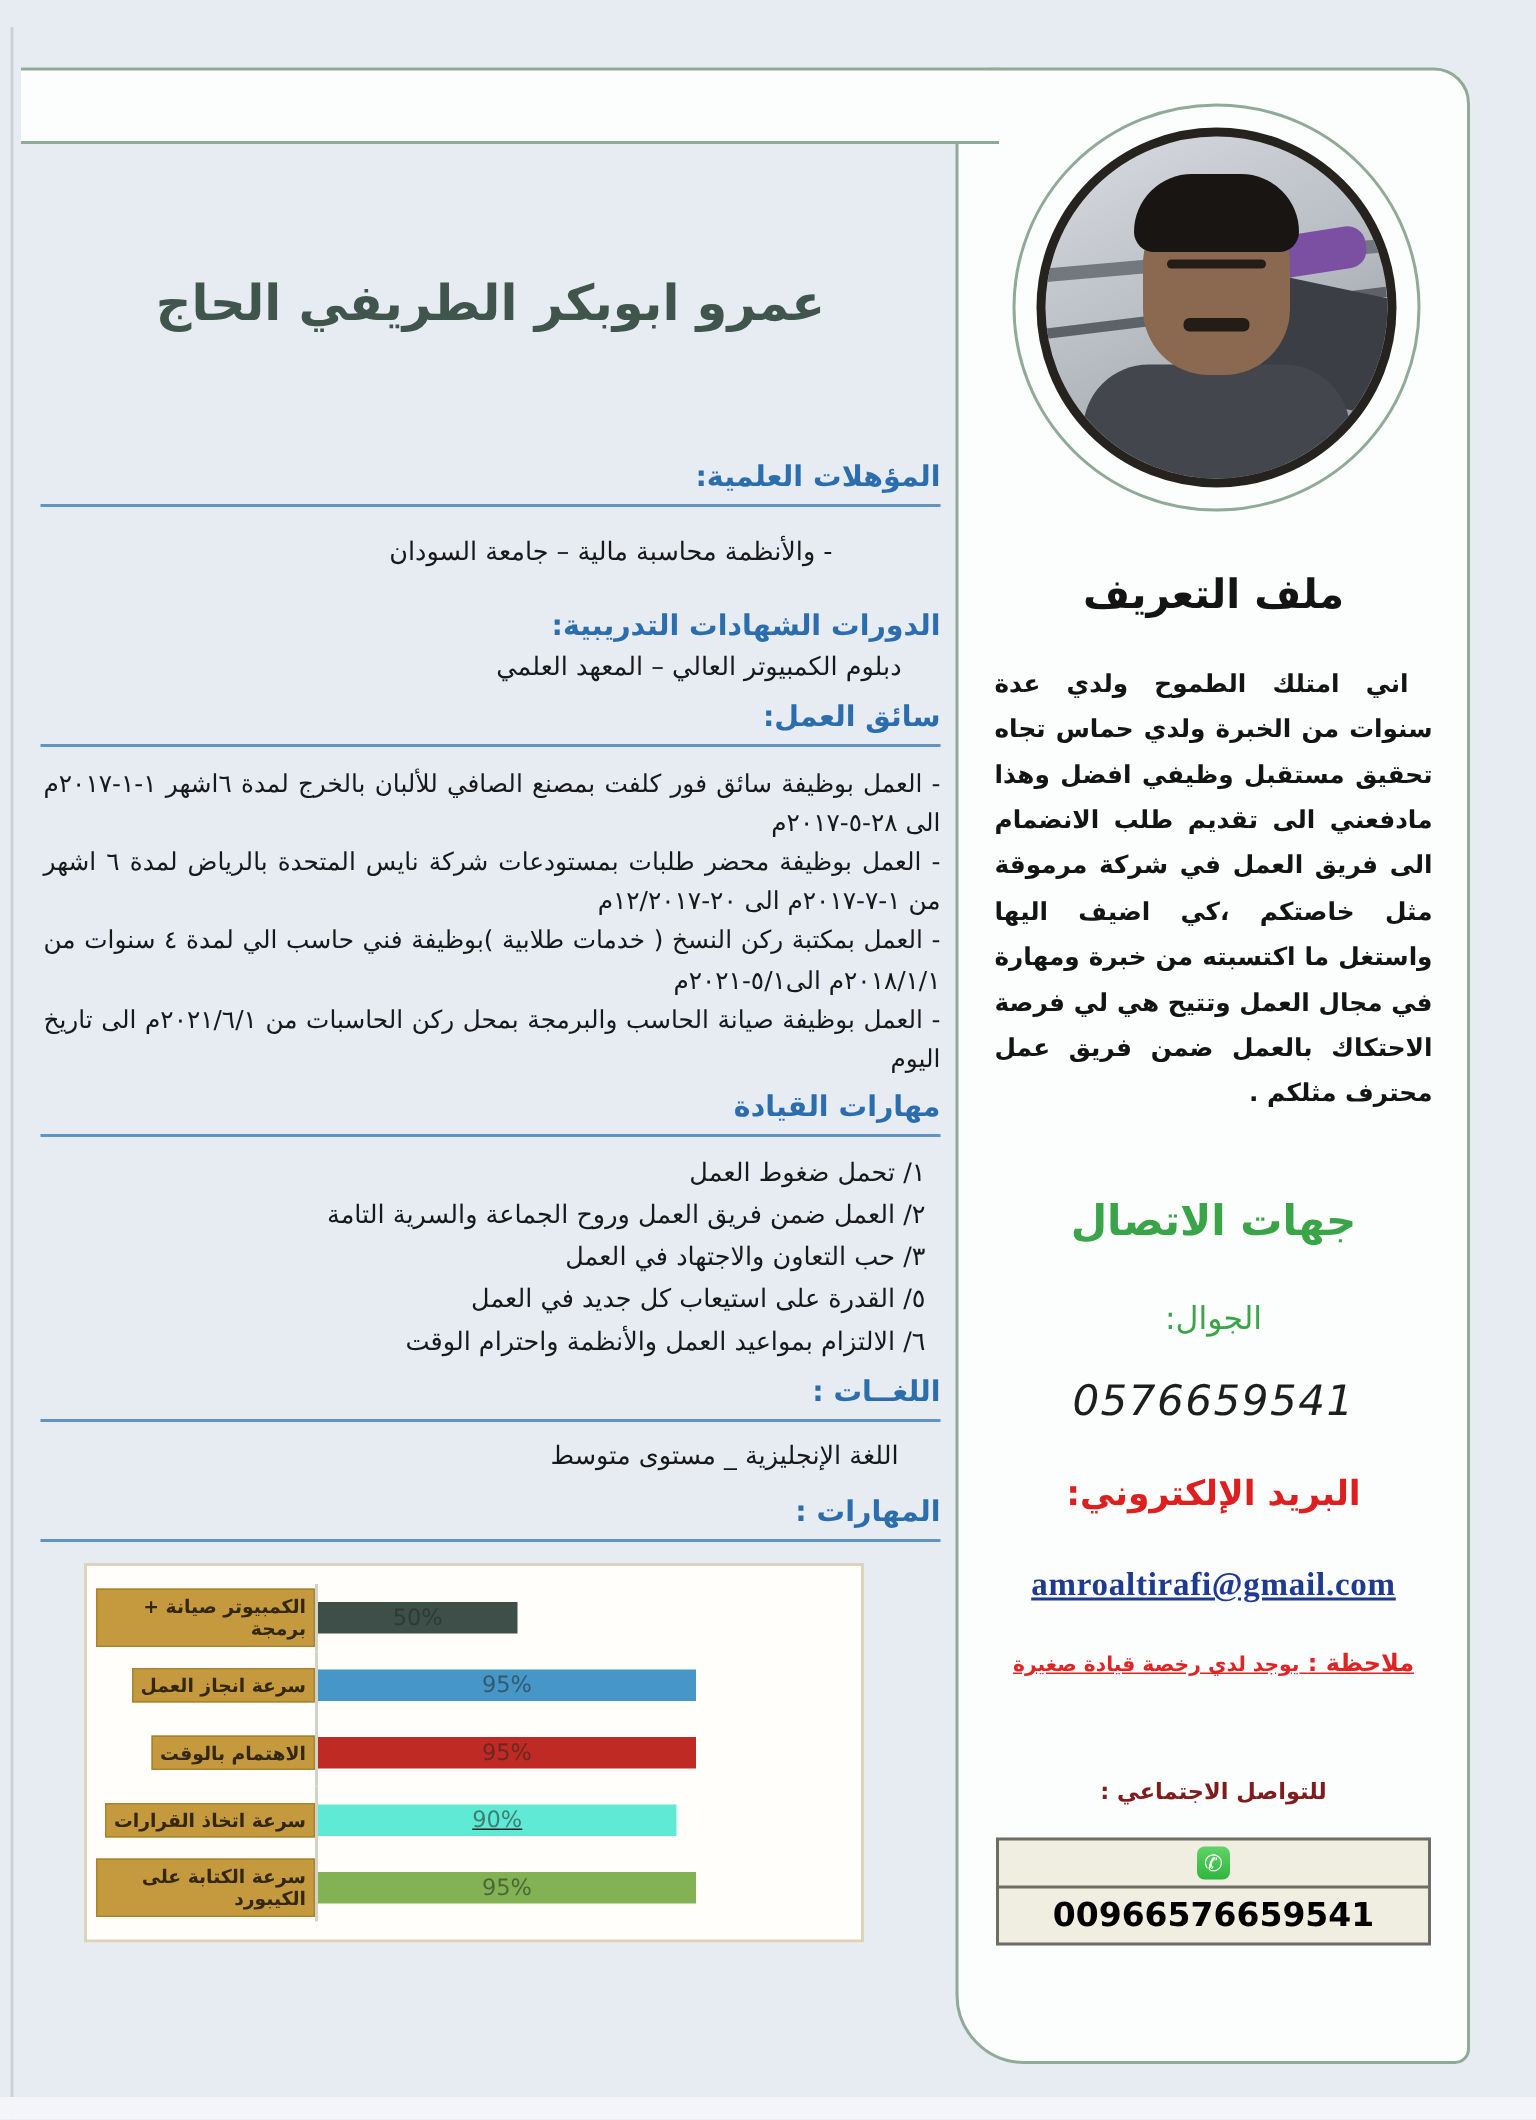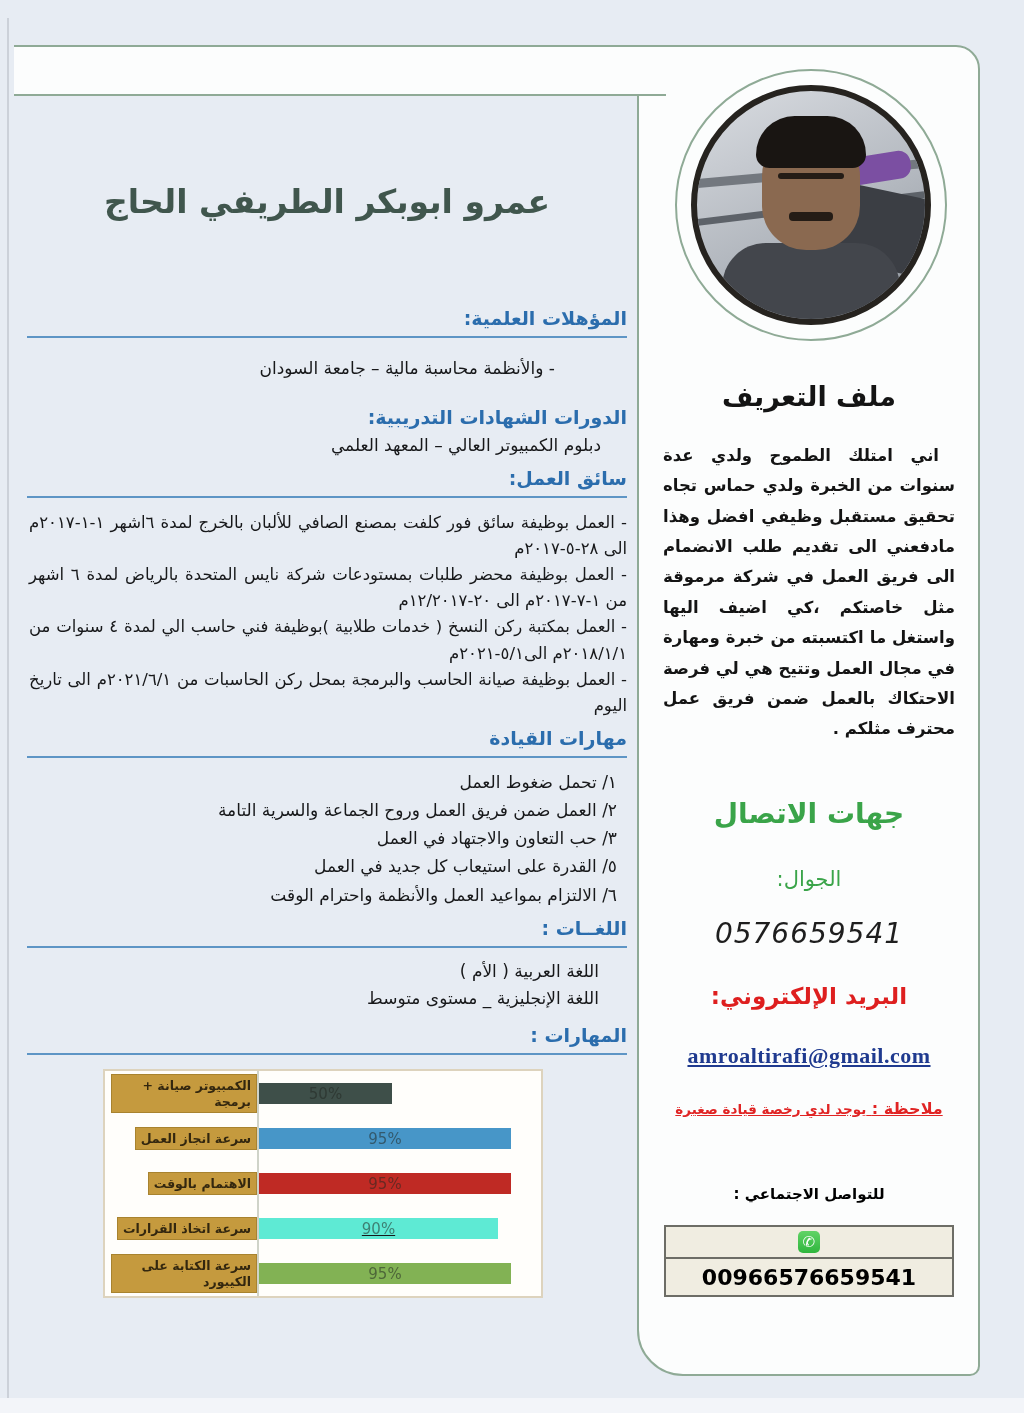--- a/index.html
+++ b/index.html
@@ -43,22 +43,22 @@
   .e-title{margin-top:8px;}
   .jobs{margin-top:12px;font-size:16.5px;line-height:1.58;}
   .jobs div{text-align:justify;padding-left:2px;}
   .l-title{margin-top:8px;}
   .lead{margin-top:10px;font-size:17px;line-height:1.66;padding-right:10px;}
   .g-title{margin-top:8px;}
   .langs{margin-top:10px;font-size:17px;line-height:1.6;padding-right:28px;}
   .s-title{margin-top:12px;}
 
   
-  .chart{direction:ltr;width:440px;margin:14px 84px 0 0;background:#fffefb;
-    border:2px solid #ddd3bd;padding:0 2px;box-sizing:border-box;}
+  .chart{direction:ltr;width:520px;margin:14px 51px 0 0;background:#fffefb;
+    border:2px solid #ddd3bd;padding:12px 2px;box-sizing:border-box;}
   .chart-row{display:flex;align-items:center;height:45px;}
   .label-cell{width:150px;text-align:right;padding-left:4px;box-sizing:border-box;direction:rtl;}
   .chart-label{display:inline-block;background:#c59a3e;color:#33270f;font-size:12.5px;font-weight:700;
     padding:3px 5px;border:1px solid #a8832f;line-height:1.25;}
   .chart-track{flex:1;align-self:stretch;display:flex;align-items:center;border-left:2px solid #cfd3c8;}
   .chart-bar{height:21px;display:flex;align-items:center;justify-content:center;}
   .chart-val{font-size:15px;color:rgba(35,40,35,0.55);font-weight:500;}
 
   
   .sidebar-content{position:absolute;left:639px;top:45px;width:340px;height:1331px;z-index:5;
@@ -70,21 +70,21 @@
   .contacts-title{top:752px;font-size:28px;font-weight:800;color:#3aa449;}
   .mobile-label{top:822px;font-size:21px;color:#3aa449;}
   .mobile-number{top:872px;font-size:28px;font-style:italic;color:#1e1e1e;letter-spacing:1px;direction:ltr;}
   .email-label{top:938px;font-size:23px;font-weight:800;color:#de1f1f;}
   .email{top:998px;direction:ltr;}
   .email a{font-family:"Liberation Serif",serif;font-size:22px;font-weight:700;color:#1f3a8f;
     text-decoration:underline;letter-spacing:0.5px;}
   .note{top:1054px;font-weight:800;color:#e02424;text-decoration:underline;}
   .note .note-label{font-size:16px;}
   .note .note-text{font-size:13.5px;}
-  .social{top:1140px;font-size:15px;font-weight:800;color:#000000;}
+  .social{top:1140px;font-size:15px;font-weight:800;color:#7f1d1d;}
   .wa-table{top:1180px;left:25px;width:290px;border:2px solid #6d6d66;background:#f0ede1;box-sizing:border-box;}
   .wa-row1{height:30px;display:flex;align-items:center;justify-content:center;}
   .wa-row2{height:36px;display:flex;align-items:center;justify-content:center;
     border-top:2px solid #6d6d66;direction:ltr;font-size:22px;font-weight:800;color:#000;}
   .wa-icon{width:22px;height:22px;border-radius:5px;background:linear-gradient(180deg,#61d366,#2fb63d);
     display:flex;align-items:center;justify-content:center;color:#fff;font-size:15px;line-height:1;}
 </style>
 </head>
 <body>
 
@@ -131,21 +131,20 @@
   <div>١/ تحمل ضغوط العمل</div>
       <div>٢/ العمل ضمن فريق العمل وروح الجماعة والسرية التامة</div>
       <div>٣/ حب التعاون والاجتهاد في العمل</div>
       <div>٥/ القدرة على استيعاب كل جديد في العمل</div>
       <div>٦/ الالتزام بمواعيد العمل والأنظمة واحترام الوقت</div>
     </div>
 
   <div class="sec-title underlined g-title">اللغــات :</div>
   <div class="langs">
 
-  <div>اللغة العربية ( الأم )</div>
       <div>اللغة الإنجليزية _ مستوى متوسط</div>
     </div>
 
   <div class="sec-title underlined s-title">المهارات :</div>
 
   <div class="chart">
       <div class="chart-row">
         <div class="label-cell"><span class="chart-label">الكمبيوتر صيانة + برمجة</span></div>
         <div class="chart-track">
           <div class="chart-bar" style="width: 133px; background: rgb(62, 79, 73);">

